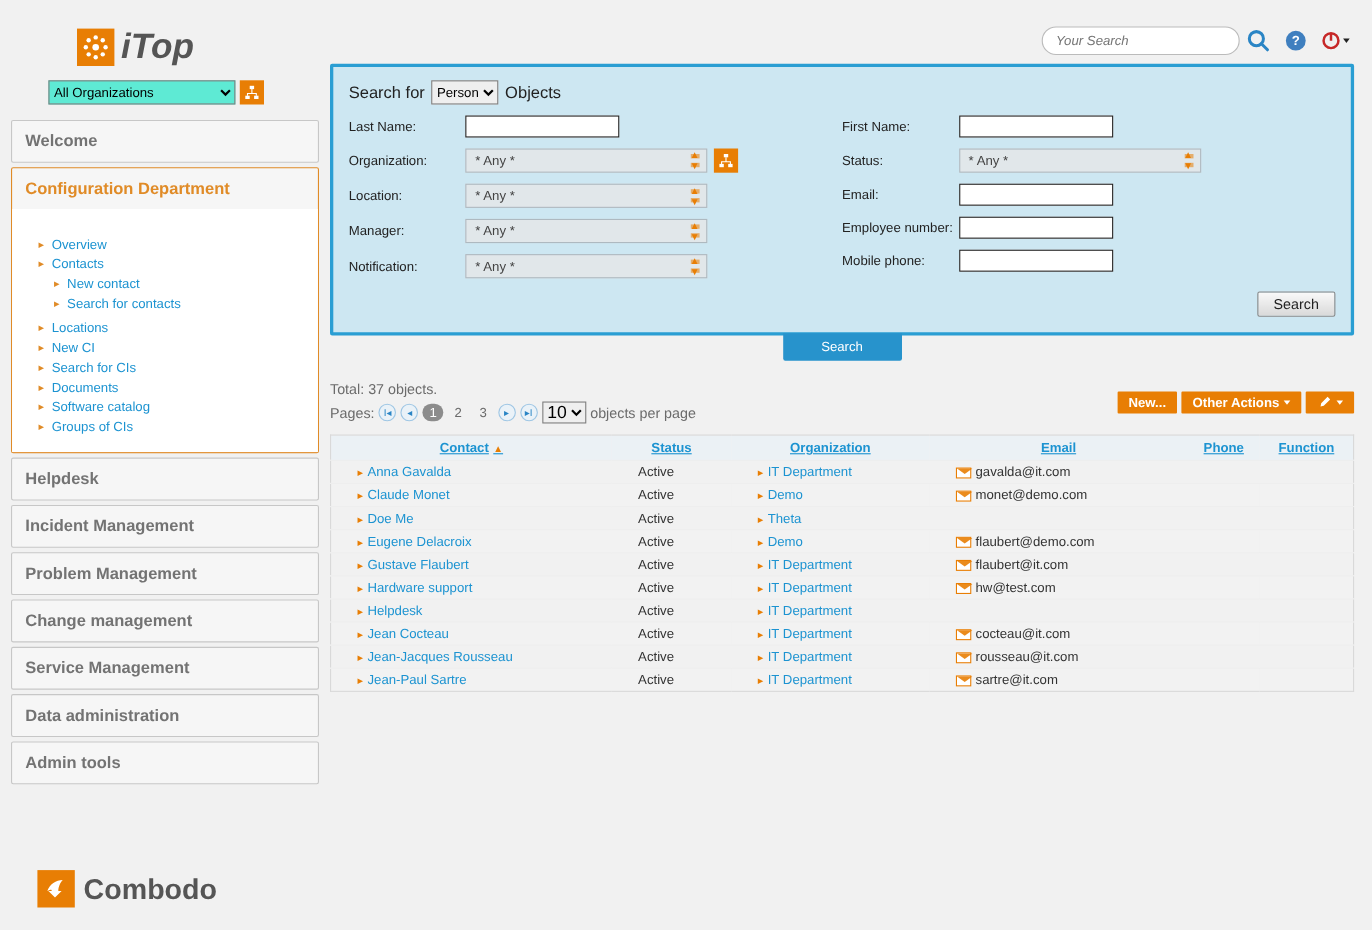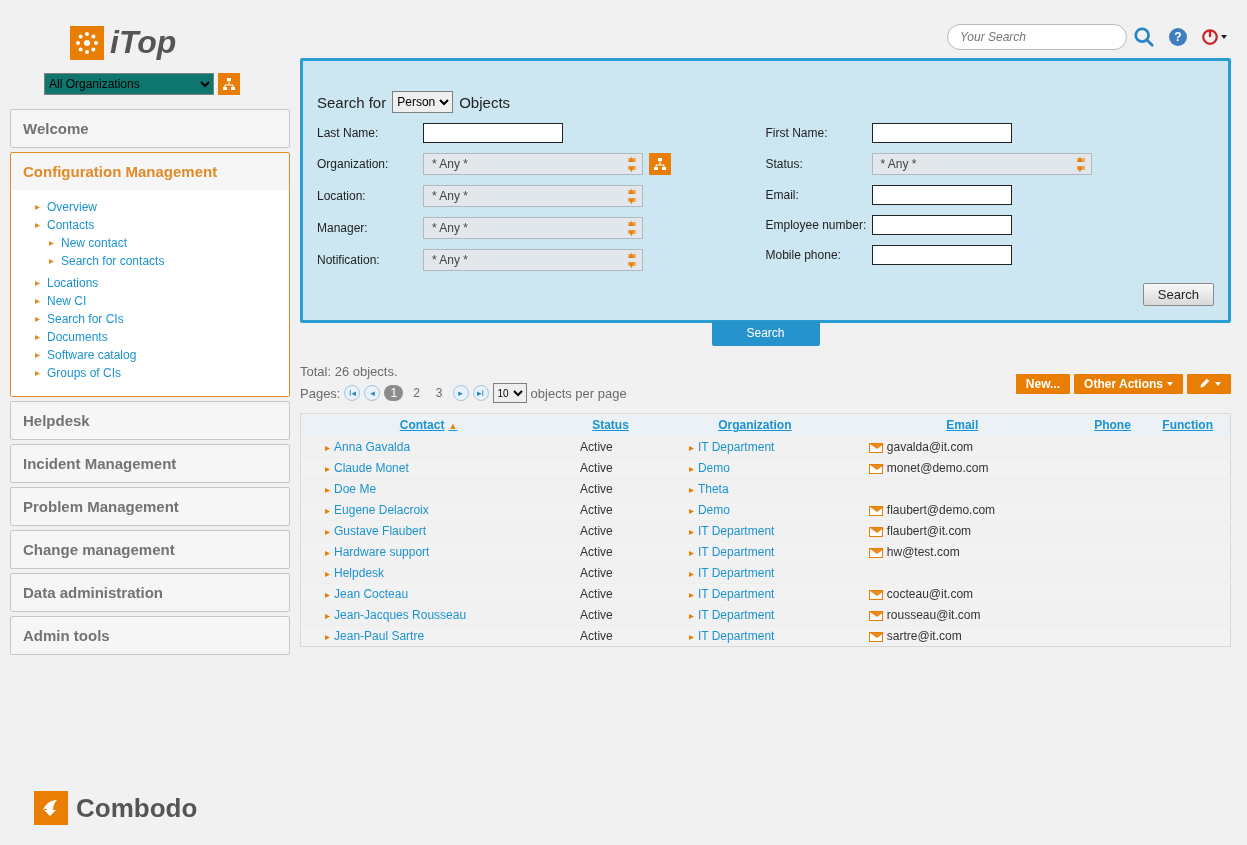--- a/index.html
+++ b/index.html
@@ -22,44 +22,44 @@
 .power { display: inline-flex; align-items: center; cursor: pointer; }
 .power svg { width: 18px; height: 18px; }
 .power .caret { width: 0; height: 0; border-left: 3px solid transparent; border-right: 3px solid transparent; border-top: 4px solid #222; margin-left: 2px; }
 
 
 .logo { display: flex; align-items: center; gap: 6px; margin: 8px 0 12px 60px; }
 .logo-mark { width: 34px; height: 34px; background: #e87e04; display: flex; align-items: center; justify-content: center; }
 .logo-mark svg { width: 24px; height: 24px; }
 .logo-txt { font-size: 32px; font-weight: bold; color: #555; font-style: italic; }
 .org-row { display: flex; align-items: center; gap: 4px; margin-left: 34px; margin-bottom: 14px; }
-.org-row select { font-size: 12px; width: 170px; height: 22px; border: 1px solid #7f7f7f; background: #0f766e; }
+.org-row select { font-size: 12px; width: 170px; height: 22px; border: 1px solid #7f7f7f; background: #5eead4; }
 .sq-btn { width: 22px; height: 22px; background: #e87e04; color: #fff; display: inline-flex; align-items: center; justify-content: center; cursor: pointer; }
 
 
 .accordion { border: 1px solid #c7c7c7; border-radius: 2px; margin-bottom: 4px; background: #f6f6f6; }
 .ac-head { padding: 10px 12px; font-size: 15px; font-weight: bold; color: #737373; cursor: pointer; }
 .accordion.active { border: 1px solid #e08b27; }
 .accordion.active .ac-head { color: #e08b27; }
 .ac-body { background: #fff; padding: 8px 8px 14px 36px; }
-.ac-body ul { list-style: none; }
+.ac-body ul { list-style: none; margin-top: 15px; }
 .ac-body li { position: relative; padding: 2px 0; }
 .ac-body li::before { content: "▸"; color: #e08b27; position: absolute; left: -12px; font-size: 10px; top: 3px; }
 .ac-body a { color: #1c93d1; font-size: 12px; }
 .ac-body ul.sub { margin-left: 14px; margin-top: 2px; margin-bottom: 2px; }
 
 
 .brand { position: absolute; bottom: 20px; left: 34px; display: flex; align-items: center; gap: 8px; }
 .brand-mark { width: 34px; height: 34px; background: #e87e04; display: flex; align-items: center; justify-content: center; }
 .brand-mark svg { width: 24px; height: 24px; fill: #fff; }
 .brand-txt { font-size: 26px; font-weight: bold; color: #555; }
 
 
 .panel { margin-top: 44px; border: 3px solid #2a9ed3; border-radius: 2px; background: #cde7f2; padding: 12px 14px 14px 14px; position: relative; }
-.panel-title { font-size: 15px; color: #222; margin-bottom: 10px; display: flex; align-items: center; gap: 6px; margin-top: 18px; }
+.panel-title { font-size: 15px; color: #222; margin-bottom: 10px; display: flex; align-items: center; gap: 6px; }
 .panel-title select { font-size: 12px; height: 22px; border: 1px solid #7f7f7f; }
 .fields { display: flex; }
 .col { flex: 1; }
 .frow { display: flex; align-items: center; margin-bottom: 10px; }
 .frow label { width: 106px; font-size: 12px; color: #222; }
 .frow input[type=text] { width: 140px; height: 20px; border: 1px solid #222; background: #fff; }
 .fake-select { position: relative; width: 220px; height: 22px; border: 1px solid #aeb9c0; background: #e1e7ea; display: flex; align-items: center; padding: 0 20px 0 8px; color: #444; font-size: 12px; cursor: pointer; }
 .fake-select::after { content: ""; position: absolute; right: 6px; top: 4px; width: 8px; height: 12px; background:
   linear-gradient(#e87e04,#e87e04) 0 0/8px 4px no-repeat,
   linear-gradient(#e87e04,#e87e04) 0 8px/8px 4px no-repeat; opacity: .55; }
@@ -72,21 +72,21 @@
 
 .tab-search { width: 108px; margin: -2px auto 0 auto; background: #2793cc; color: #fff; text-align: center; padding: 5px 0 6px 0; border-radius: 0 0 2px 2px; font-size: 12px; cursor: pointer; position: relative; z-index: 1; }
 
 
 .results-top { display: flex; align-items: center; justify-content: space-between; margin-top: 18px; }
 .meta { color: #6b6b6b; font-size: 13px; }
 .pager { color: #6b6b6b; font-size: 13px; margin-top: 4px; display: flex; align-items: center; gap: 4px; }
 .pg-btn { width: 16px; height: 16px; border-radius: 50%; background: #eaf2f8; border: 1px solid #9ec6e4; color: #2a85c5; font-size: 9px; display: inline-flex; align-items: center; justify-content: center; cursor: pointer; }
 .pg-num { padding: 1px 6px; border-radius: 8px; font-size: 12px; color: #6b6b6b; cursor: pointer; }
 .pg-num.cur { background: #8c8c8c; color: #fff; }
-.pager select { font-size: 10px; height: 20px; border: 1px solid #7f7f7f; }
+.pager select { font-size: 16px; height: 20px; border: 1px solid #7f7f7f; }
 .actions { display: flex; gap: 4px; }
 .act { background: #e87e04; color: #fff; font-size: 12px; padding: 3px 10px; border-radius: 1px; cursor: pointer; font-weight: bold; display: inline-flex; align-items: center; gap: 4px; }
 .act .caret { width: 0; height: 0; border-left: 3px solid transparent; border-right: 3px solid transparent; border-top: 4px solid #fff; }
 .act.tool svg { width: 14px; height: 14px; fill: #fff; }
 
 
 .grid { width: 100%; border: 1px solid #d9d9d9; border-collapse: collapse; margin-top: 10px; font-size: 12px; }
 .grid th { background: #ebf1f5; color: #1c93d1; font-weight: bold; text-decoration: underline; padding: 4px 6px; text-align: center; font-size: 12px; cursor: pointer; }
 .grid th .sortmark { color: #e87e04; font-size: 9px; margin-left: 4px; }
 .grid td { padding: 3px 24px; border-top: 1px solid #eee; }
@@ -136,21 +136,21 @@
             </g>
           </svg>
       </span>
     </div>
 
     <div id="menu">
         <div class="accordion">
           <div class="ac-head">Welcome</div>
         </div>
         <div class="accordion active">
-          <div class="ac-head">Configuration Management</div>
+          <div class="ac-head">Configuration Department</div>
           <div class="ac-body">
             <ul>
               <li><a href="#">Overview</a></li>
               <li><a href="#">Contacts</a><ul class="sub">
                   <li><a href="#">New contact</a></li>
                   <li><a href="#">Search for contacts</a></li>
                 </ul></li>
               <li><a href="#">Locations</a></li>
               <li><a href="#">New CI</a></li>
               <li><a href="#">Search for CIs</a></li>
@@ -164,20 +164,23 @@
           <div class="ac-head">Helpdesk</div>
         </div>
         <div class="accordion">
           <div class="ac-head">Incident Management</div>
         </div>
         <div class="accordion">
           <div class="ac-head">Problem Management</div>
         </div>
         <div class="accordion">
           <div class="ac-head">Change management</div>
+        </div>
+        <div class="accordion">
+          <div class="ac-head">Service Management</div>
         </div>
         <div class="accordion">
           <div class="ac-head">Data administration</div>
         </div>
         <div class="accordion">
           <div class="ac-head">Admin tools</div>
         </div>
       </div>
 
     <div class="brand">
@@ -295,21 +298,21 @@
             </div>
           </div>
       </div>
       <button class="btn-search-in">Search</button>
       <div style="clear:both"></div>
     </div>
     <div class="tab-search">Search</div>
 
     <div class="results-top">
       <div>
-        <div class="meta">Total: 26 objects.</div>
+        <div class="meta">Total: 37 objects.</div>
         <div class="pager" id="pager">
             <span>Pages:</span> 
             <span class="pg-btn">I◂</span>
             <span class="pg-btn">◂</span> 
             <span class="pg-num cur">1</span> 
             <span class="pg-num">2</span> 
             <span class="pg-num">3</span> 
             <span class="pg-btn">▸</span>
             <span class="pg-btn">▸I</span> 
             <select><option>10</option></select> 

